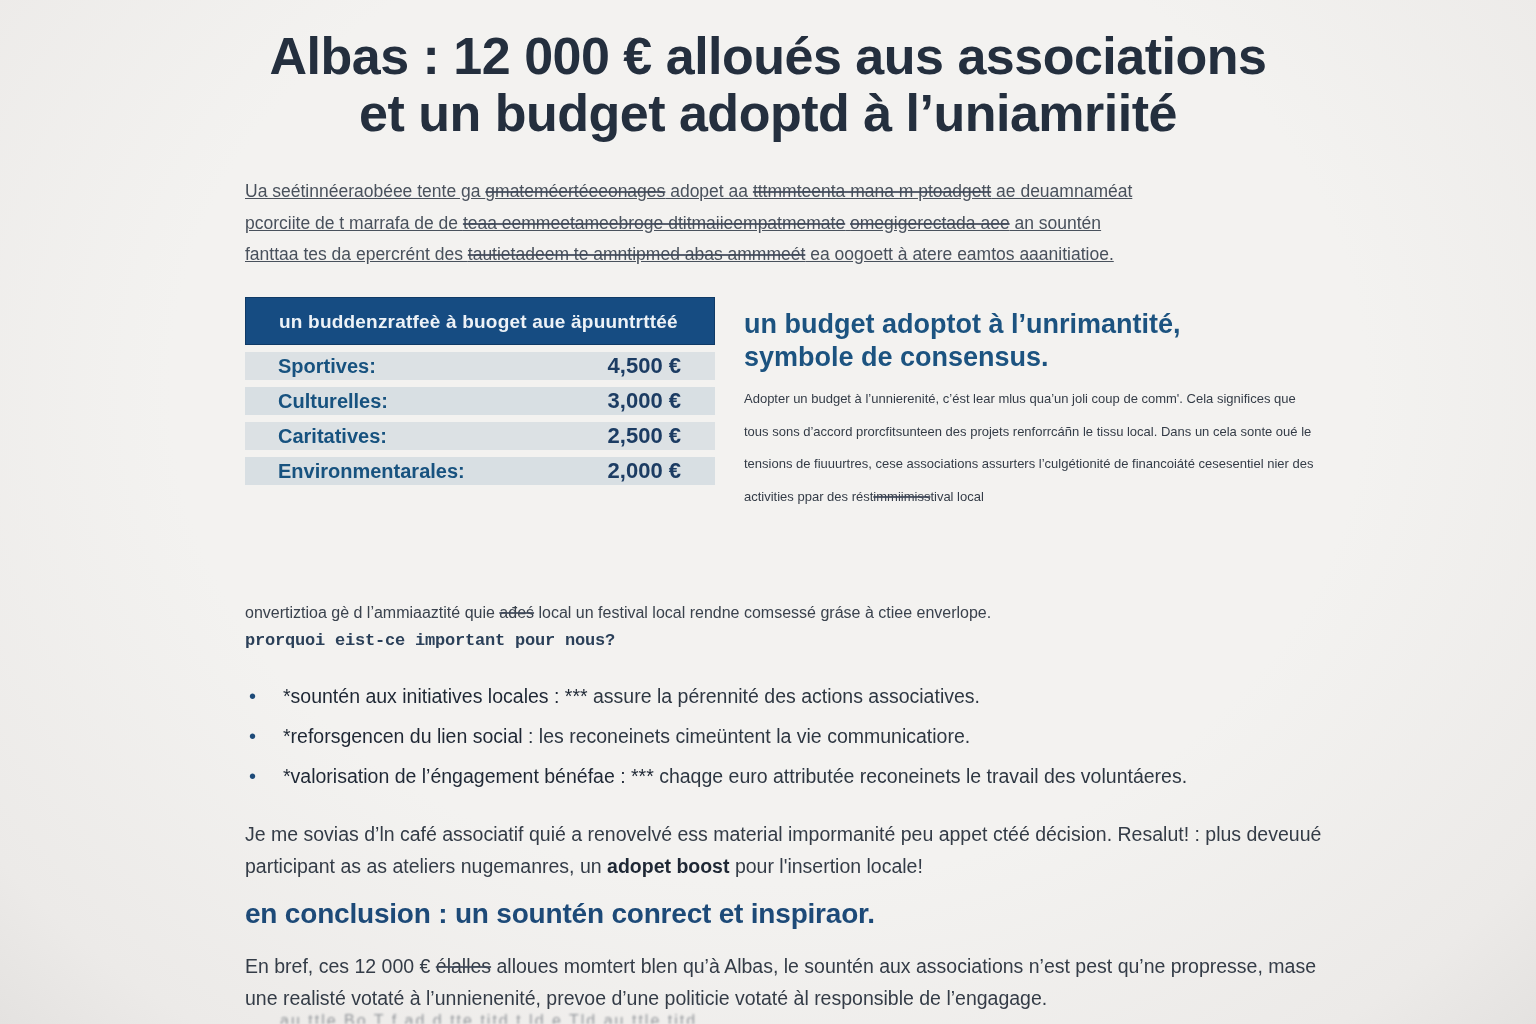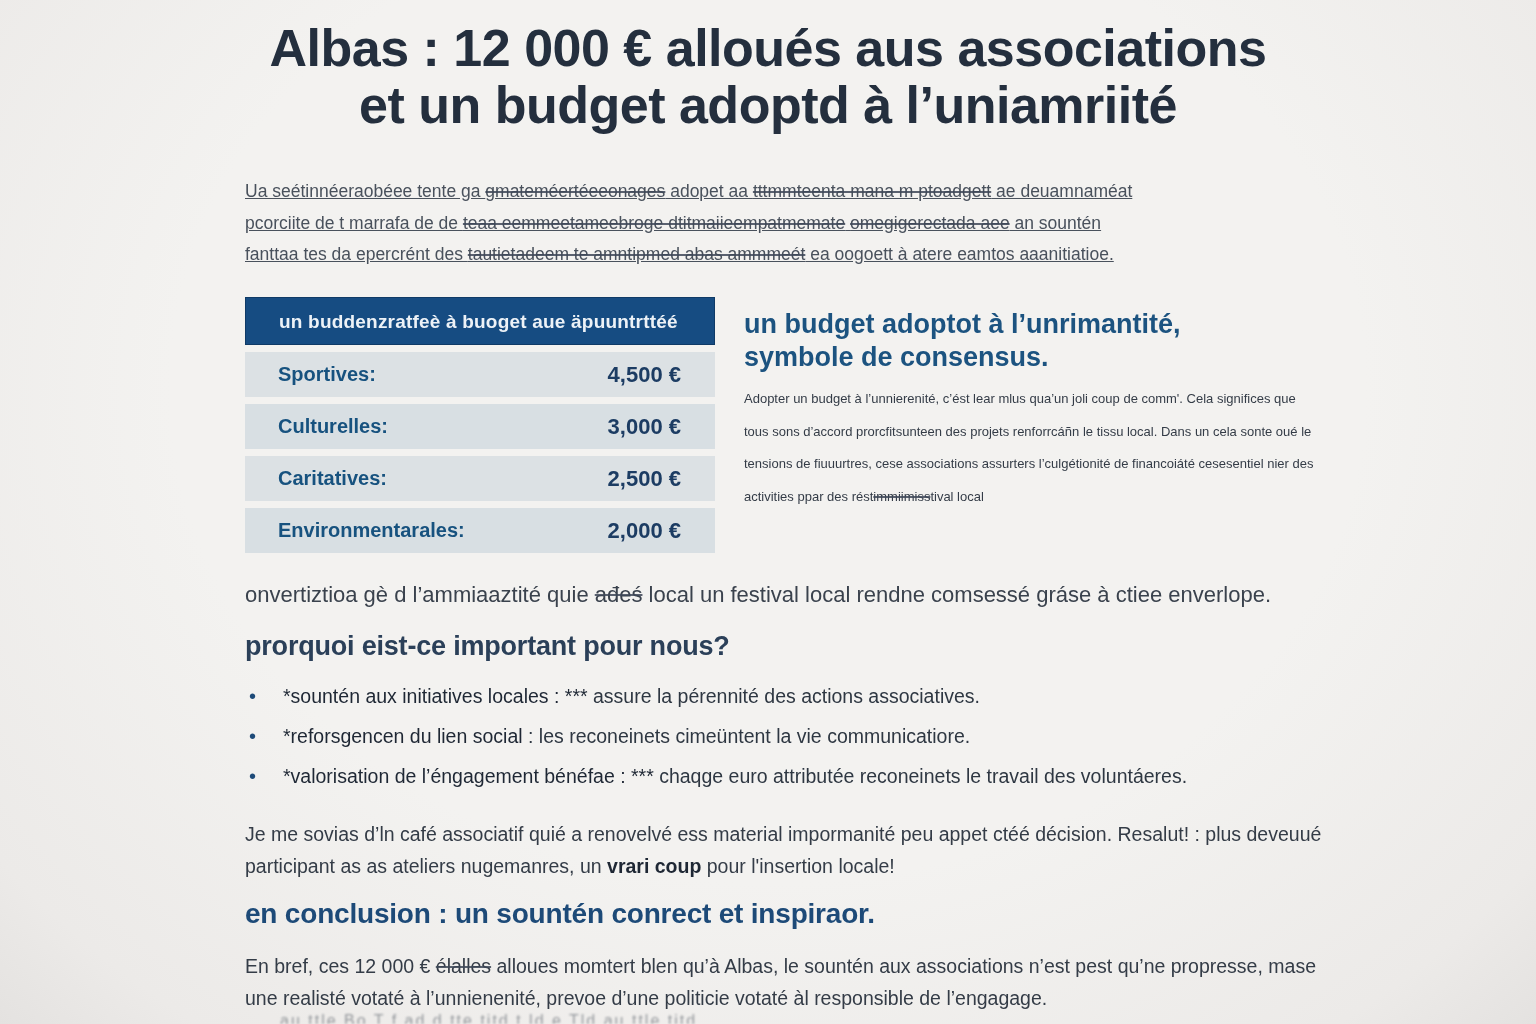--- a/index.html
+++ b/index.html
@@ -6,21 +6,21 @@
   body{
     width:1536px;height:1024px;overflow:hidden;
     font-family:"Liberation Sans","DejaVu Sans",sans-serif;
     background:#eceae8;
   }
   .page{
     position:relative;width:1536px;height:1024px;
     background:radial-gradient(ellipse at 50% 38%, #f3f2f0 55%, #eceae8 88%, #e4e2e0 100%);
   }
   .title{
-    position:absolute;top:20px;left:0;right:0;text-align:center;
+    position:absolute;top:28px;left:0;right:0;text-align:center;
     font-size:52px;line-height:57px;font-weight:800;color:#242f3e;
     letter-spacing:-0.5px;
   }
   .intro{
     position:absolute;top:176px;left:245px;width:1050px;
     font-size:17.5px;line-height:31.5px;color:#49515c;
     filter:blur(0.25px);
     text-decoration:underline;
   }
   .st{
@@ -31,39 +31,39 @@
   }
   
   .btable{position:absolute;top:297px;left:245px;width:470px;}
   .btable .thead{
     box-sizing:border-box;height:48px;line-height:48px;
     background:#164c82;border:1px solid #0f3a66;
     color:#edf2f7;font-size:19px;font-weight:700;letter-spacing:0.2px;
     padding-left:33px;white-space:nowrap;overflow:hidden;
   }
   .btable .trow{
-    box-sizing:border-box;height:45px;margin-top:7px;
+    box-sizing:border-box;height:28px;margin-top:7px;
     display:flex;align-items:center;justify-content:space-between;
     padding:0 34px 0 33px;background:#dce1e4;
   }
   .btable .trow:nth-child(odd){background:#d8dfe3;}
   .btable .tlabel{font-weight:700;font-size:20px;color:#17527f;}
   .btable .tvalue{font-weight:700;font-size:22px;color:#1c3c63;}
   
   .aside{position:absolute;top:308px;left:744px;width:574px;}
   .aside .ahead{font-size:27px;line-height:33px;font-weight:700;color:#1c5380;}
   .aside .apara{margin-top:9px;font-size:13px;line-height:32.6px;color:#343c47;}
   .bridge{
-    position:absolute;top:582px;left:245px;width:1098px;
-    font-size:22px;color:#3a424d;white-space:nowrap;overflow:hidden;
+    position:absolute;top:604px;left:245px;width:1098px;
+    font-size:16px;color:#3a424d;white-space:nowrap;overflow:hidden;
   }
   .h2{
     position:absolute;left:245px;font-weight:800;letter-spacing:-0.2px;
   }
-  .h2.why{top:631px;font-size:27px;color:#2b4059;}
+  .h2.why{top:631px;font-size:17px;color:#2b4059;font-family:Liberation Mono, monospace;}
   .h2.concl{top:898px;font-size:28px;color:#1d4a78;}
   .bullets{position:absolute;top:676px;left:249px;width:1085px;}
   .bullets .li{display:flex;align-items:baseline;line-height:40px;font-size:19.5px;color:#2e3742;}
   .bullets .dot{flex:0 0 34px;color:#1d4a78;font-size:20px;}
   .bullets .b{font-weight:400;color:#1e2734;}
   .para{
     position:absolute;left:245px;width:1098px;
     font-size:19.5px;color:#343c47;
   }
   .anecdote{top:818px;line-height:32px;}
@@ -131,21 +131,21 @@
     <div class="li">
       <span class="dot">•</span>
       <span><span class="b">*reforsgencen du lien social</span><span> : les reconeinets cimeüntent la vie communicatiore.</span></span>
     </div>
     <div class="li">
       <span class="dot">•</span>
       <span><span class="b">*valorisation de l’éngagement bénéfae : ***</span><span> chaqge euro attributée reconeinets le travail des voluntáeres.</span></span>
     </div>
   </div>
 
-  <div class="para anecdote"><span>Je me sovias d’ln café associatif quié a renovelvé ess material impormanité peu appet ctéé décision. Resalut! : plus deveuué participant as as ateliers nugemanres, un </span><span class="b">vrari coup</span><span> pour l'insertion locale!</span></div>
+  <div class="para anecdote"><span>Je me sovias d’ln café associatif quié a renovelvé ess material impormanité peu appet ctéé décision. Resalut! : plus deveuué participant as as ateliers nugemanres, un </span><span class="b">adopet boost</span><span> pour l'insertion locale!</span></div>
 
   <div class="h2 concl">en conclusion : un sountén conrect et inspiraor.</div>
 
   <div class="para conclusion"><span>En bref, ces 12 000 € </span><span class="st">élalles</span><span> alloues momtert blen qu’à Albas, le sountén aux associations n’est pest qu’ne propresse, mase une realisté votaté à l’unnienenité, prevoe d’une politicie votaté àl responsible de l’engagage.</span></div>
 
   <div class="cutoff">au ttle Bo T f ad d tte titd t ld e Tld au ttle titd</div>
 
 </div>
 
 </body></html>

